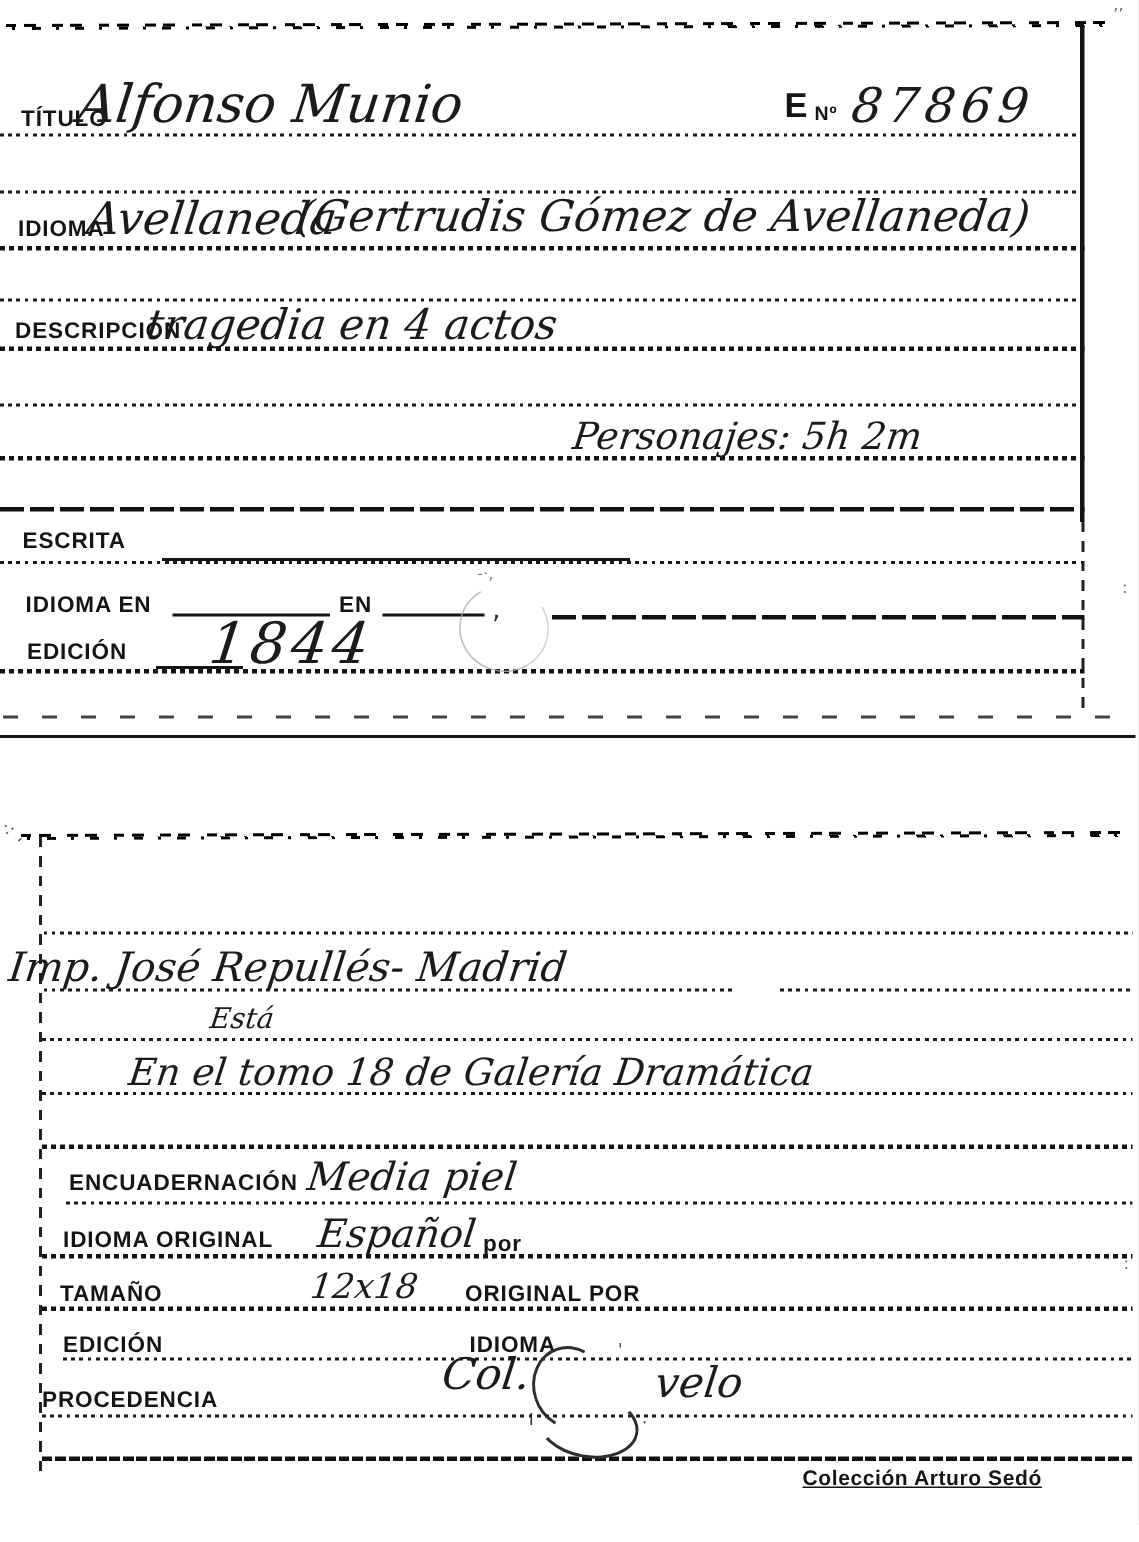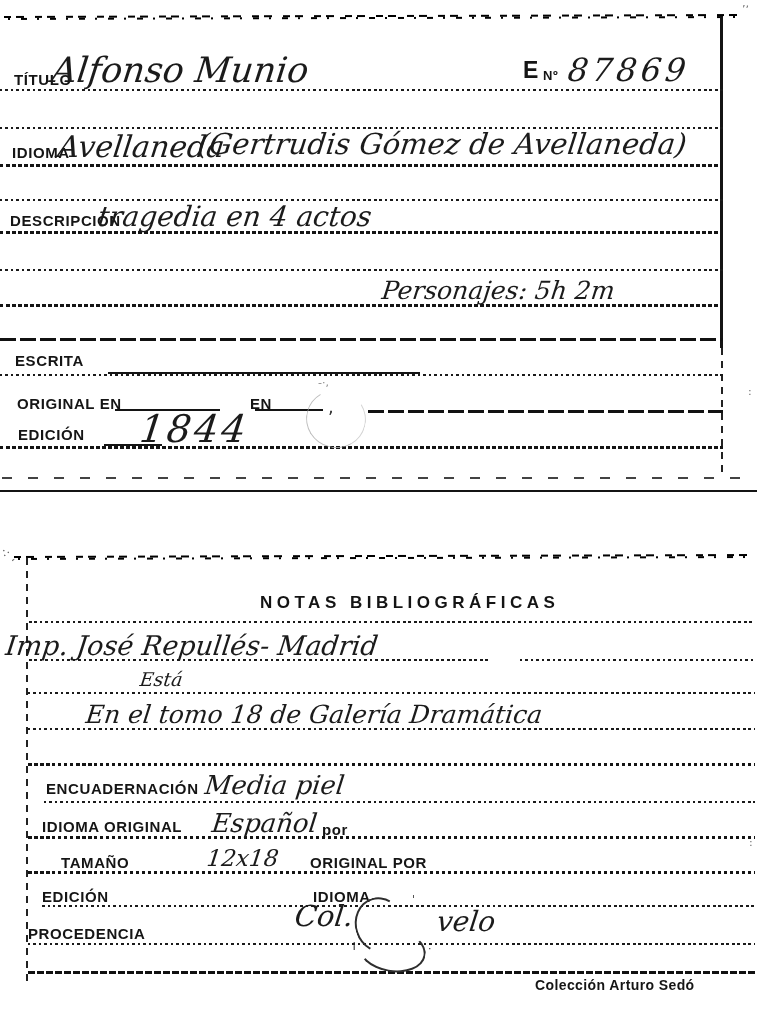--- a/index.html
+++ b/index.html
@@ -77,22 +77,22 @@
     <div class="solid" style="left:104px;top:444px;width:58px;height:2px;"></div>
     <div class="sparse" style="left:2px;top:477px;width:740px;"></div>
     <div class="solid" style="left:0;top:490px;width:757px;height:2px;"></div>
 
     <div class="lab" style="left:14px;top:71px;">TÍTULO</div>
     <div class="lab big" style="left:523px;top:57px;">E</div>
     <div class="lab small" style="left:543px;top:68px;">Nº</div>
     <div class="lab" style="left:12px;top:144px;">IDIOMA</div>
     <div class="lab" style="left:10px;top:212px;">DESCRIPCIÓN</div>
     <div class="lab" style="left:15px;top:352px;">ESCRITA</div>
-    <div class="lab" style="left:17px;top:395px;">ORIGINAL EN</div>
-    <div class="lab" style="left:226px;top:395px;margin-left:24px;">EN</div>
+    <div class="lab" style="left:17px;top:395px;">IDIOMA EN</div>
+    <div class="lab" style="left:226px;top:395px;">EN</div>
     <div class="lab" style="left:18px;top:426px;">EDICIÓN</div>
 
     <div class="hw" style="left:52px;top:53px;font-size:35px;">Alfonso Munio</div>
     <div class="hw" style="left:568px;top:54px;font-size:32px;letter-spacing:4px;">87869</div>
     <div class="hw" style="left:58px;top:132px;font-size:30px;">Avellaneda</div>
     <div class="hw" style="left:198px;top:130px;font-size:29px;">(Gertrudis Gómez de Avellaneda)</div>
     <div class="hw" style="left:98px;top:203px;font-size:28px;">tragedia en 4 actos</div>
     <div class="hw" style="left:382px;top:278px;font-size:25px;">Personajes: 5h 2m</div>
     <div class="hw" style="left:140px;top:410px;font-size:38px;letter-spacing:3px;">1844</div>
 
@@ -103,21 +103,20 @@
   </section>
 
   <section class="card">
 
     <div class="noise" style="left:2px;top:546px;transform:rotate(-40deg);color:#555;">∴</div>
     <div class="noise" style="left:10px;top:556px;transform:rotate(30deg);color:#555;">ʻ</div>
 
     <div class="rough" style="left:14px;top:555px;width:741px;"></div>
     <div class="vdash" style="left:26px;top:558px;height:428px;"></div>
 
-    <div class="header" style="left:260px;top:593px;">NOTAS BIBLIOGRÁFICAS</div>
 
     <div class="dot" style="left:29px;top:621px;width:726px;"></div>
     <div class="dot" style="left:29px;top:659px;width:460px;"></div>
     <div class="dot" style="left:520px;top:659px;width:235px;"></div>
     <div class="dot" style="left:28px;top:692px;width:727px;"></div>
     <div class="dot" style="left:28px;top:728px;width:727px;"></div>
     <div class="dot dense" style="left:28px;top:763px;width:727px;"></div>
     <div class="dot" style="left:44px;top:801px;width:711px;"></div>
     <div class="dot dense" style="left:28px;top:836px;width:727px;"></div>
     <div class="dot dense" style="left:28px;top:871px;width:727px;"></div>
@@ -125,35 +124,35 @@
     <div class="dot" style="left:28px;top:943px;width:727px;"></div>
     <div style="position:absolute;left:28px;top:971px;width:727px;height:3px;background:repeating-linear-gradient(90deg,#111 0 7px,transparent 7px 9px);"></div>
 
     <div class="hw" style="left:6px;top:632px;font-size:27px;">Imp. José Repullés- Madrid</div>
     <div class="hw" style="left:140px;top:670px;font-size:19px;">Está</div>
     <div class="hw" style="left:86px;top:702px;font-size:25px;">En el tomo 18 de Galería Dramática</div>
 
     <div class="lab" style="left:46px;top:780px;">ENCUADERNACIÓN</div>
     <div class="lab" style="left:42px;top:818px;">IDIOMA ORIGINAL</div>
     <div class="lab" style="left:322px;top:821px;text-transform:none;">por</div>
-    <div class="lab" style="left:61px;top:854px;">TAMAÑO</div>
+    <div class="lab" style="left:40px;top:854px;">TAMAÑO</div>
     <div class="lab" style="left:310px;top:854px;">ORIGINAL POR</div>
     <div class="lab" style="left:42px;top:888px;">EDICIÓN</div>
     <div class="lab" style="left:313px;top:888px;">IDIOMA</div>
     <div class="lab" style="left:28px;top:925px;">PROCEDENCIA</div>
 
     <div class="hw" style="left:205px;top:772px;font-size:26px;">Media piel</div>
     <div class="hw" style="left:212px;top:810px;font-size:26px;">Español</div>
     <div class="hw" style="left:207px;top:847px;font-size:23px;">12x18</div>
     <div class="hw" style="left:295px;top:902px;font-size:29px;">Col.</div>
     <div class="hw" style="left:437px;top:908px;font-size:28px;">velo</div>
 
     <div class="smudge" style="left:355px;top:897px;width:46px;height:52px;border:2px solid #2e2e2e;border-bottom-color:transparent;border-right-color:transparent;transform:rotate(-18deg);"></div>
     <div class="smudge" style="left:358px;top:928px;width:64px;height:40px;border:2.5px solid #2e2e2e;border-top-color:transparent;border-left-color:transparent;transform:rotate(10deg);"></div>
     <div class="noise" style="left:352px;top:938px;color:#333;">¡</div>
     <div class="noise" style="left:428px;top:942px;color:#333;">·</div>
     <div class="noise" style="left:412px;top:893px;color:#444;">'</div>
     <div class="noise" style="left:749px;top:836px;">:</div>
 
-    <div class="lab" style="left:535px;top:977px;font-size:14px;letter-spacing:.4px;">Colección Arturo Sedó</div>
+    <div class="lab" style="left:535px;top:977px;font-size:14px;letter-spacing:.4px;text-decoration:underline;">Colección Arturo Sedó</div>
   </section>
 
 </div>
 
 </body></html>

